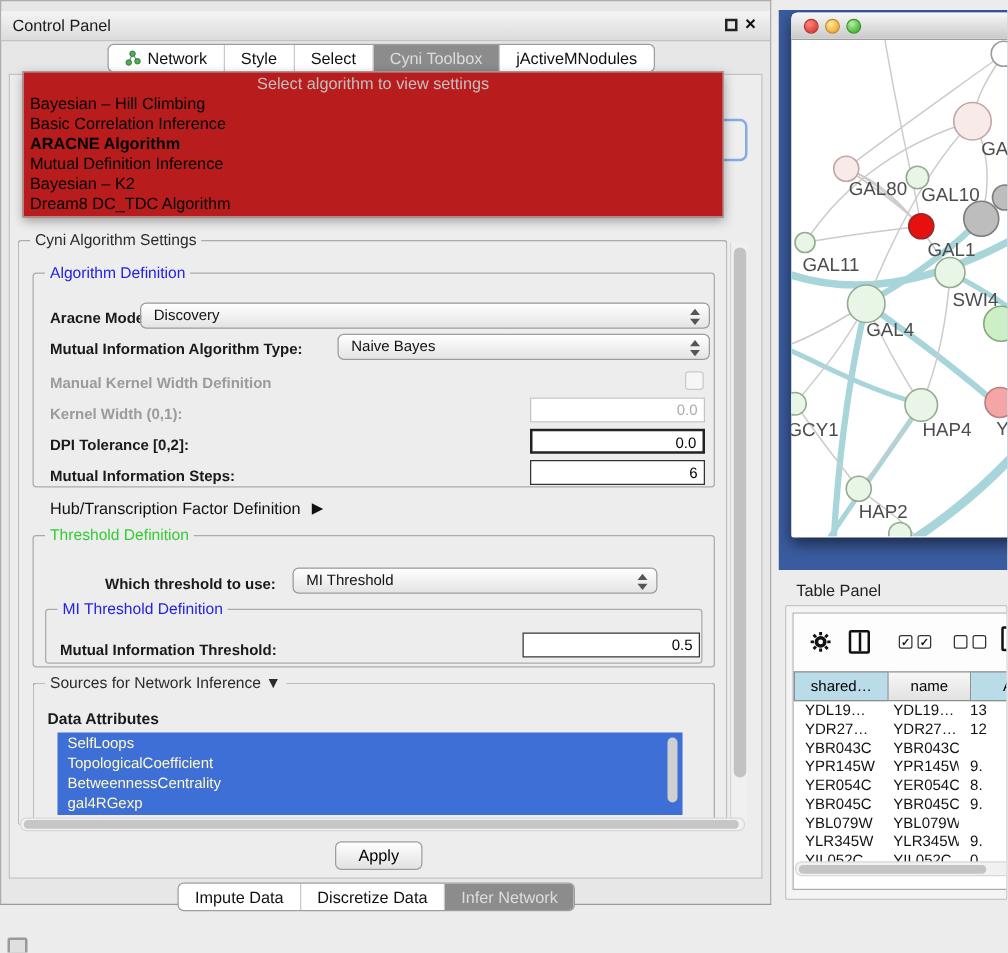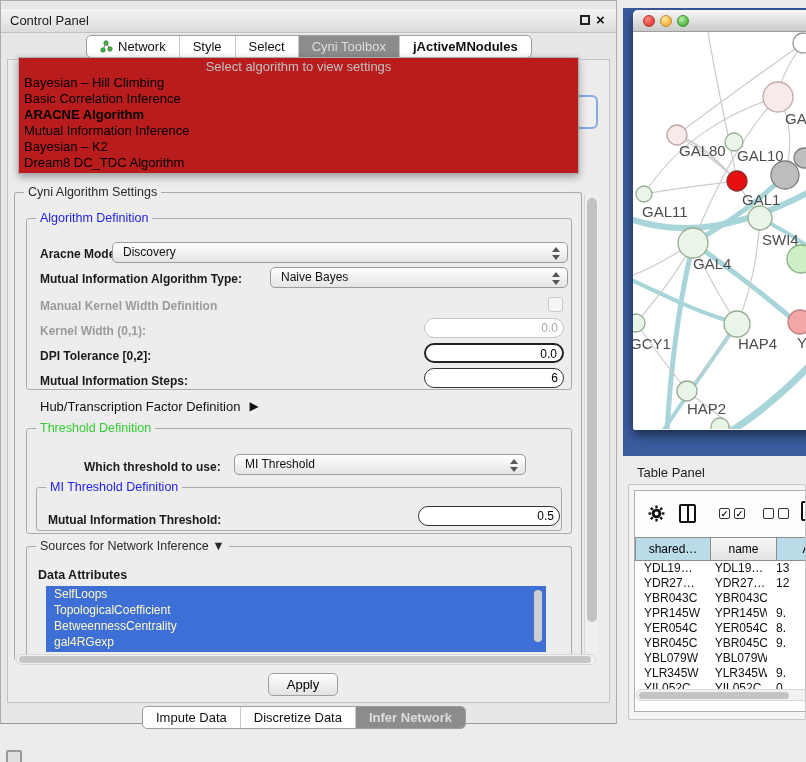--- a/index.html
+++ b/index.html
@@ -15,21 +15,21 @@
                  background:linear-gradient(#F4F4F4,#DCDCDC); border-bottom:1px solid #C2C2C2; }
   .cp-title { left:10px; top:13px; font-size:13px; color:#1A1A1A; }
   .float-sq { left:580px; top:15px; width:10px; height:10px; border:2px solid #222; background:transparent; }
   .close-x  { left:596px; top:11px; font-size:15px; font-weight:bold; color:#111; }
 
   
   .segbar { display:flex; height:23px; background:#FFFFFF; border:1px solid #9E9E9E;
             border-radius:5px; overflow:hidden; }
   .seg { display:flex; align-items:center; gap:5px; padding:0 13px; font-size:13px;
          color:#111; border-right:1px solid #C9C9C9; line-height:21px; white-space:nowrap; }
-  .seg:last-child { border-right:none;font-weight:bold; }
+  .seg:last-child { border-right:none; }
   .seg.sel { background:#8C8C8C; color:#DDDDDD; }
 
   .cp-content { left:7px; top:59px; width:603px; height:644px; background:#EDEDED;
                 border:1px solid #C3C3C3; }
 
   
   .popup { left:18px; top:57px; width:561px; height:117px; background:#b91c1c;
            border:1px solid #ABABAB; box-shadow:0 3px 8px rgba(0,0,0,.35); z-index:10; }
   .popup .ph { height:17px; text-align:center; color:#C0C0C0; font-size:13px; line-height:17px; }
   .popup .item { height:16px; line-height:16px; font-size:13px; padding-left:5px; color:#000; }
@@ -52,21 +52,21 @@
            padding-left:10px; color:#111; }
   .combo .arr { position:absolute; right:7px; top:4px; width:8px; height:13px; }
   .combo .arr::before { content:""; position:absolute; top:0; left:0;
       border-left:4px solid transparent; border-right:4px solid transparent;
       border-bottom:5px solid #555; }
   .combo .arr::after { content:""; position:absolute; bottom:0; left:0;
       border-left:4px solid transparent; border-right:4px solid transparent;
       border-top:5px solid #555; }
 
   .field { height:20px; background:#FFF; font-size:12px; text-align:right;
-           padding:0 5px; line-height:18px; color:#000;border-radius:10px; }
+           padding:0 5px; line-height:18px; color:#000; }
   .field.dark   { border:2px solid #222; }
   .field.medium { border:1.5px solid #333; }
   .field.dis    { border:1px solid #C4C4C4; color:#ABABAB; }
   .checkbox { width:15px; height:15px; border:1px solid #C9C9C9; border-radius:3px; background:#F6F6F6; }
 
   .attr-list { background:#3D6FD6; overflow:hidden; }
   .attr-item { height:16px; line-height:16px; font-size:12px; color:#fef9c3; padding-left:8px; }
 
   .vscroll-track { background:#F0F0F0; border-left:1px solid #D7D7D7; }
   .scroll-thumb  { background:#C2C2C2; border-radius:5px; }
@@ -153,21 +153,21 @@
   <div class="abs cp-content"></div>
 
   <div class="abs combo-fragment"></div>
 
   <div class="abs popup">
     <div class="ph">Select algorithm to view settings</div>
     <div>
         <div class="item">Bayesian – Hill Climbing</div>
         <div class="item">Basic Correlation Inference</div>
         <div class="item bold">ARACNE Algorithm</div>
-        <div class="item">Mutual Information Inference</div>
+        <div class="item">Mutual Definition Inference</div>
         <div class="item">Bayesian – K2</div>
         <div class="item">Dream8 DC_TDC Algorithm</div>
       </div>
   </div>
 
   <div class="abs group" style="left:14px; top:192px; width:568px; height:468px; border-bottom:none;">
     <span class="gtitle">Cyni Algorithm Settings</span>
   </div>
 
   <div class="abs vscroll-track" style="left:584px; top:194px; width:14px; height:464px;">

